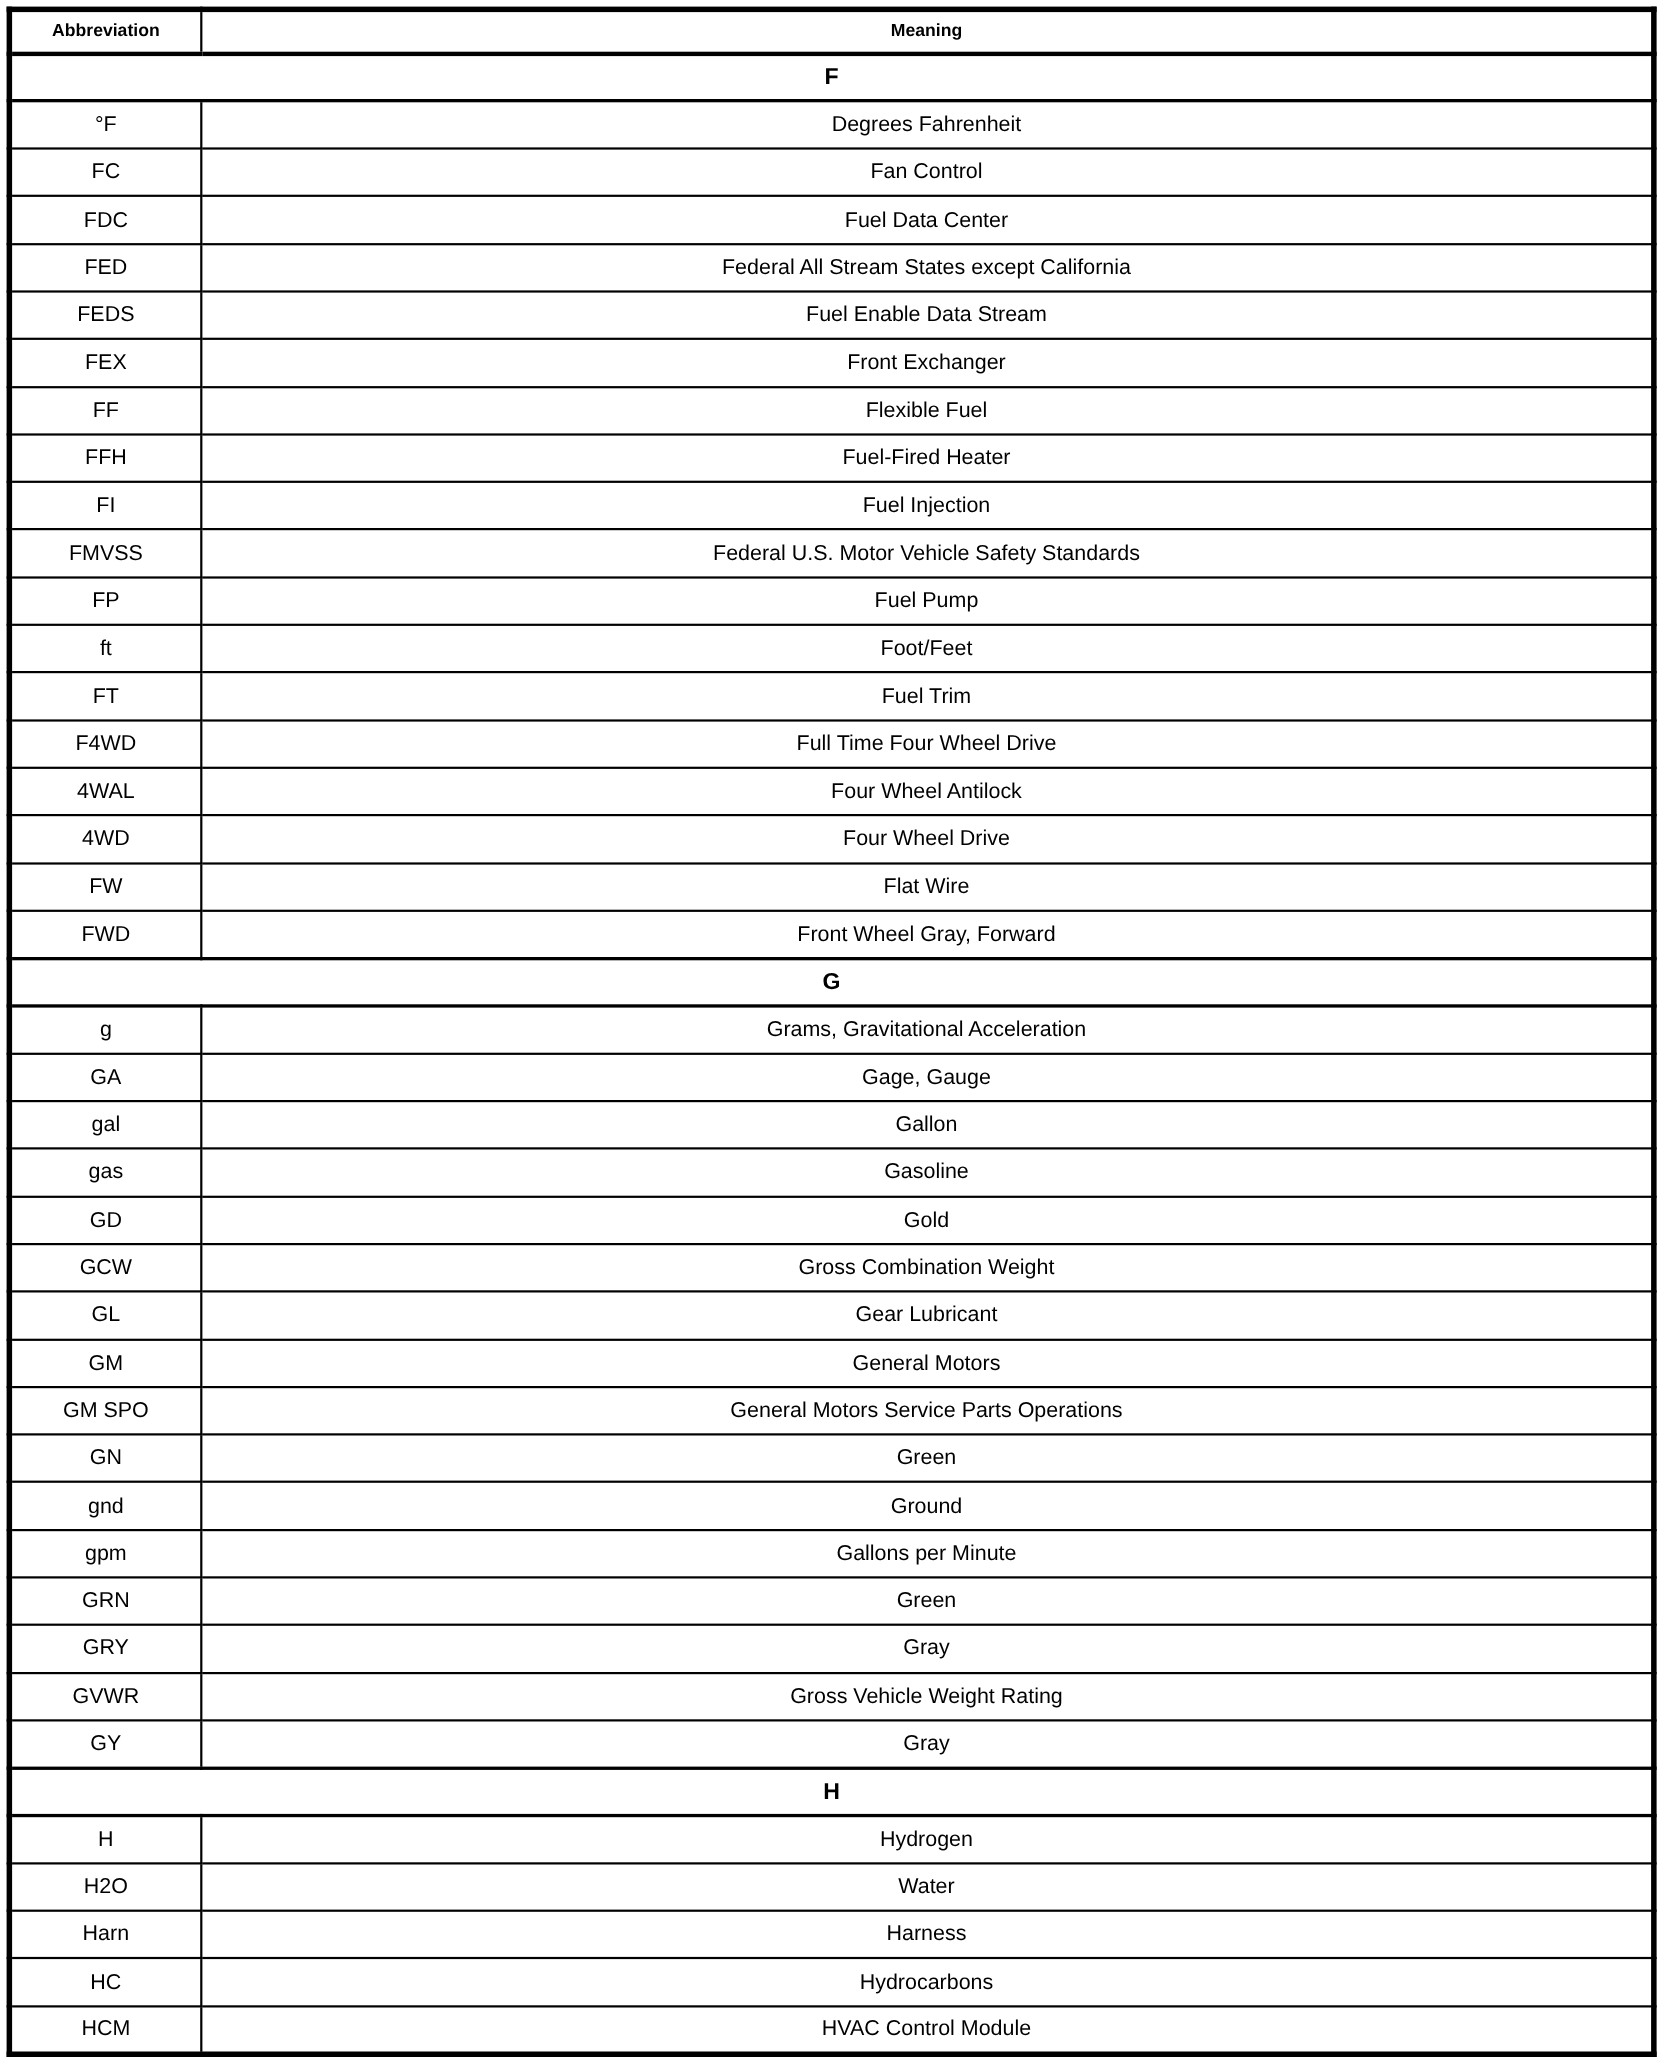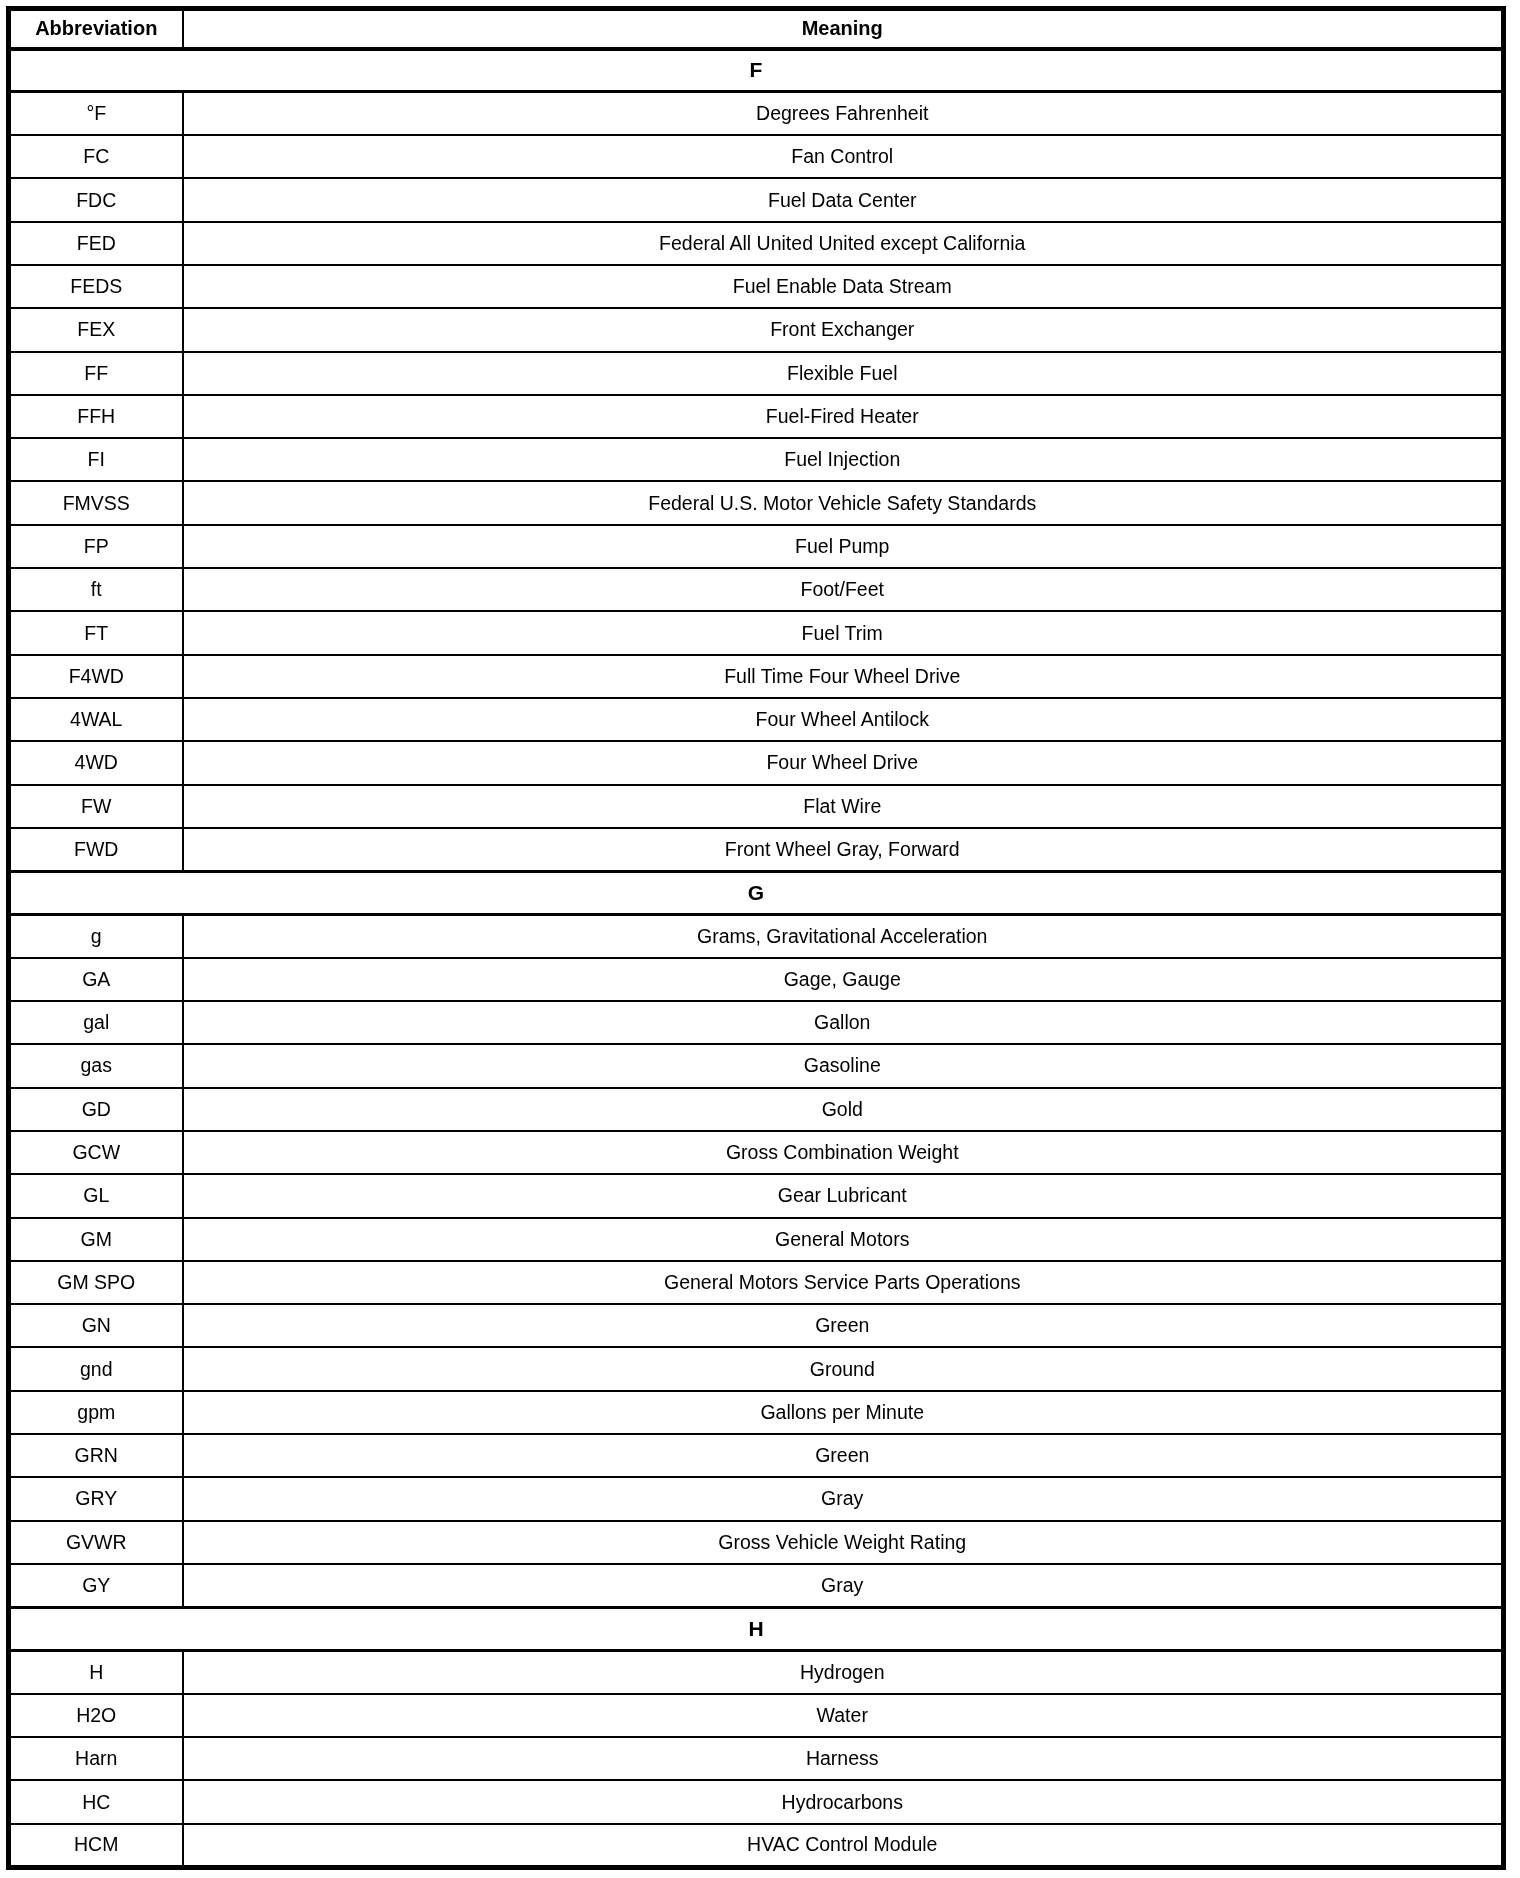--- a/index.html
+++ b/index.html
@@ -33,21 +33,21 @@
   }
   col.abbr-col { width: 174px; }
   th, td {
     border: 2px solid #000000;
     vertical-align: middle;
     overflow: hidden;
     white-space: nowrap;
   }
   tr.header-row { height: 40px; }
   tr.header-row th {
-    font-size: 20px;
+    font-size: 16px;
     font-weight: bold;
     text-align: center;
     border-bottom: 4px solid #000000;
     padding: 0;
   }
   tr.section-row { height: 42px; }
   tr.section-row td {
     font-size: 21px;
     font-weight: bold;
     text-align: center;
@@ -95,21 +95,21 @@
       <tr class="data-row">
         <td class="abbr-cell">FC</td>
         <td class="meaning-cell">Fan Control</td>
       </tr>
       <tr class="data-row">
         <td class="abbr-cell">FDC</td>
         <td class="meaning-cell">Fuel Data Center</td>
       </tr>
       <tr class="data-row">
         <td class="abbr-cell">FED</td>
-        <td class="meaning-cell">Federal All United United except California</td>
+        <td class="meaning-cell">Federal All Stream States except California</td>
       </tr>
       <tr class="data-row">
         <td class="abbr-cell">FEDS</td>
         <td class="meaning-cell">Fuel Enable Data Stream</td>
       </tr>
       <tr class="data-row">
         <td class="abbr-cell">FEX</td>
         <td class="meaning-cell">Front Exchanger</td>
       </tr>
       <tr class="data-row">

